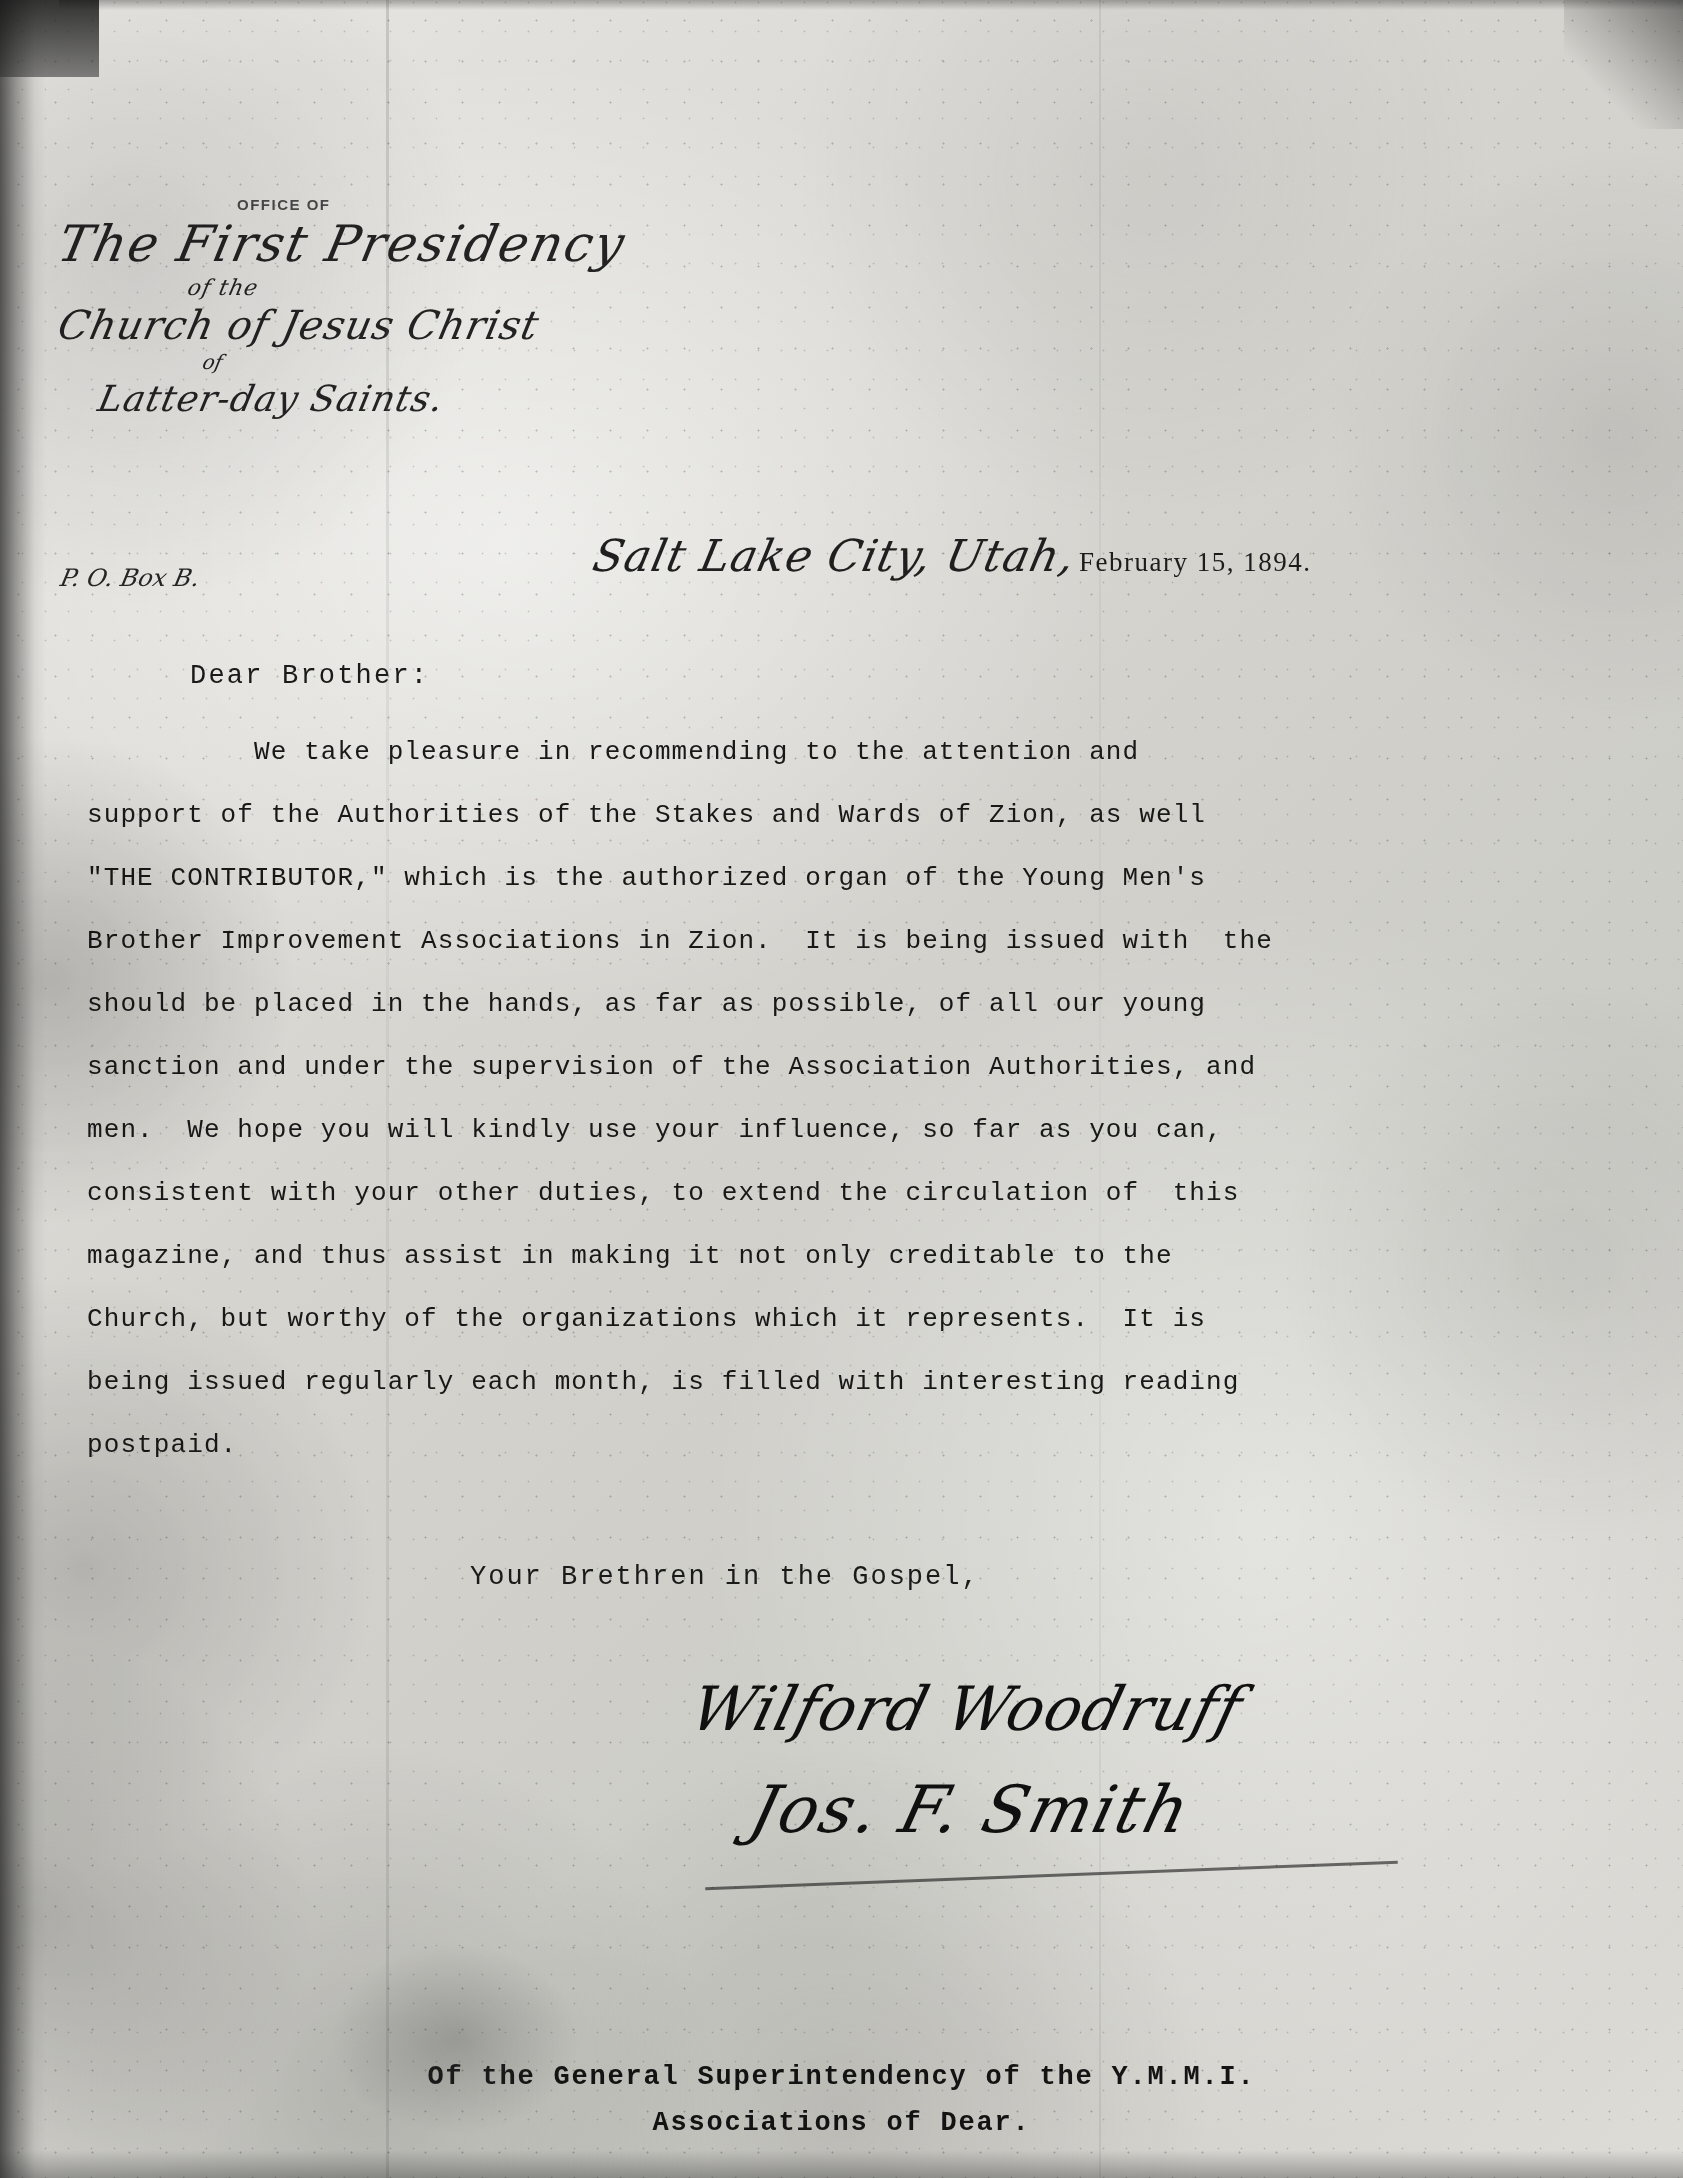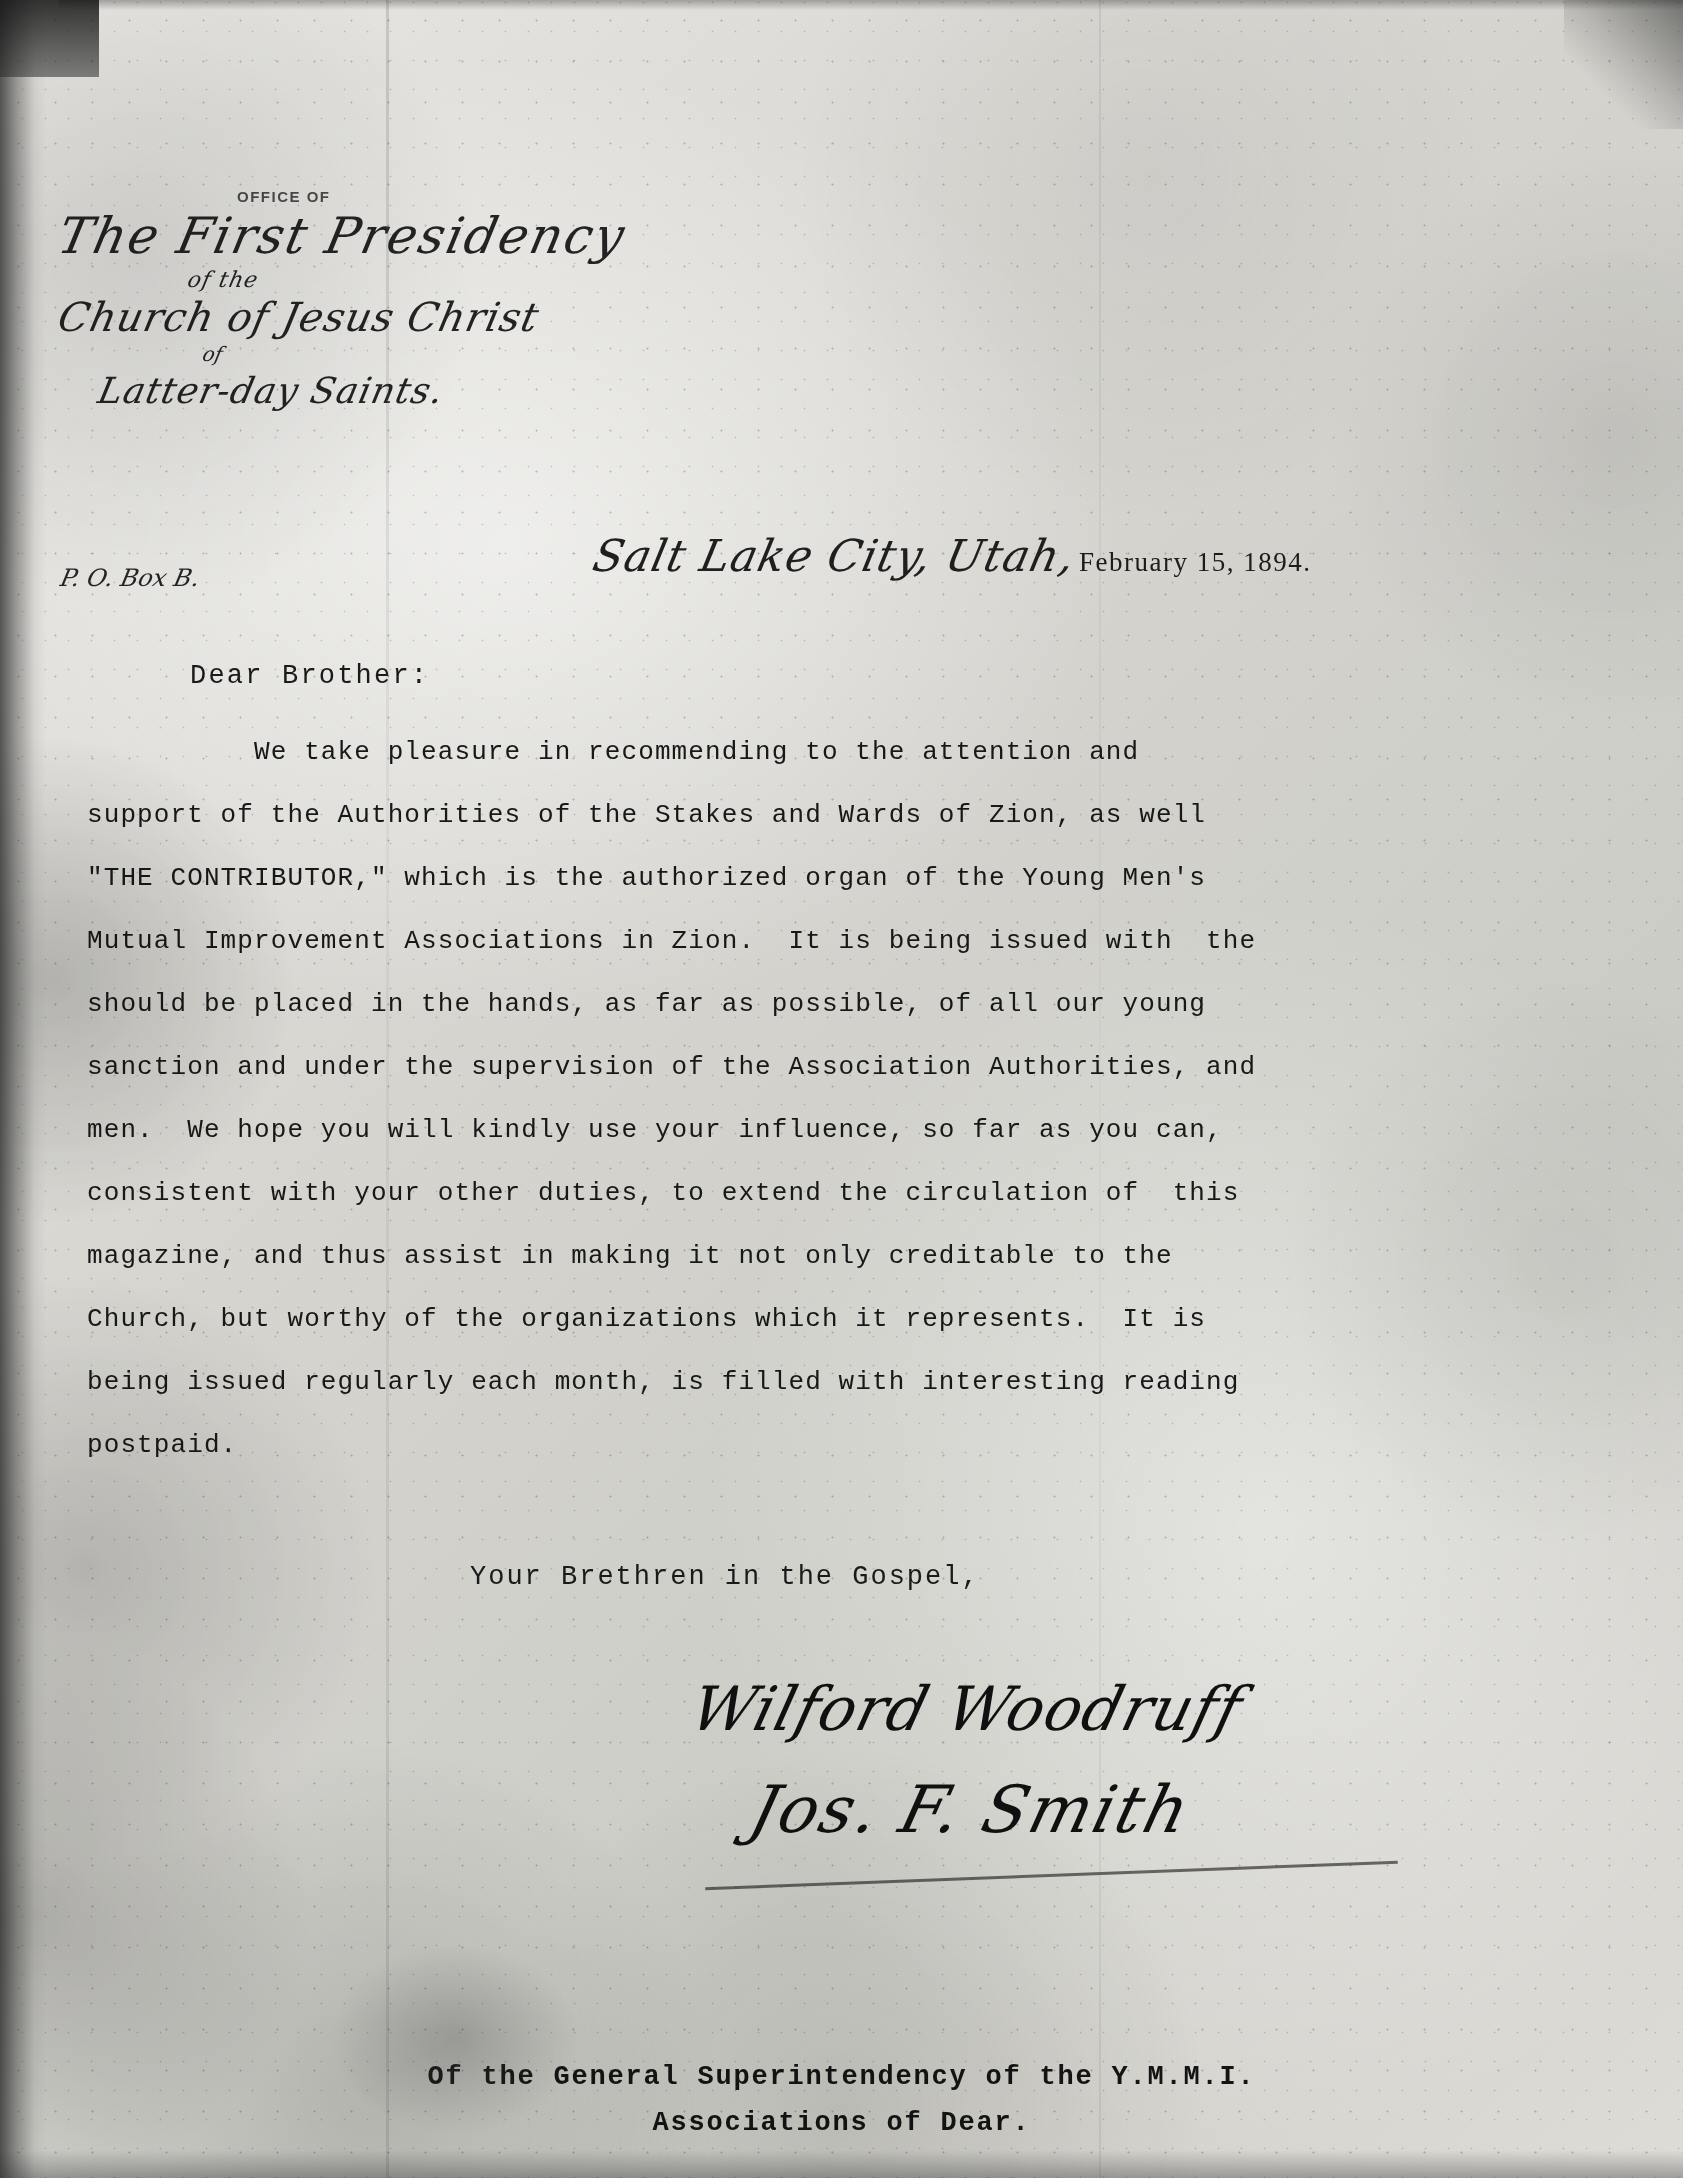--- a/index.html
+++ b/index.html
@@ -106,21 +106,21 @@
     left: 1099px; top: 0;
     width: 2px; height: 2178px;
     background: linear-gradient(180deg, rgba(110,110,110,0.14), rgba(0,0,0,0.02) 50%, rgba(110,110,110,0.14));
     pointer-events: none;
   }
 
   
   .letterhead {
     position: absolute;
     left: 59px;
-    top: 188px;
+    top: 196px;
     width: 614px;
     color: #2a2a2a;
   }
   .office-of {
     font-family: "Liberation Sans", sans-serif;
     font-size: 15px;
     letter-spacing: 1.5px;
     font-weight: 700;
     margin-left: 178px;
     color: #3a3a3a;
@@ -303,21 +303,21 @@
 
   <div class="city-script">Salt Lake City, Utah,</div>
   <div class="date-typed">February 15, 1894.</div>
 
   <div class="salutation">Dear Brother:</div>
 
   <div class="body">
     <p>          We take pleasure in recommending to the attention and</p>
     <p>support of the Authorities of the Stakes and Wards of Zion, as well</p>
     <p>"THE CONTRIBUTOR," which is the authorized organ of the Young Men's</p>
-    <p>Mutual Improvement Associations in Zion.  It is being issued with  the</p>
+    <p>Brother Improvement Associations in Zion.  It is being issued with  the</p>
     <p>should be placed in the hands, as far as possible, of all our young</p>
     <p>sanction and under the supervision of the Association Authorities, and</p>
     <p>men.  We hope you will kindly use your influence, so far as you can,</p>
     <p>consistent with your other duties, to extend the circulation of  this</p>
     <p>magazine, and thus assist in making it not only creditable to the</p>
     <p>Church, but worthy of the organizations which it represents.  It is</p>
     <p>being issued regularly each month, is filled with interesting reading</p>
     <p>postpaid.</p>
   </div>
 

